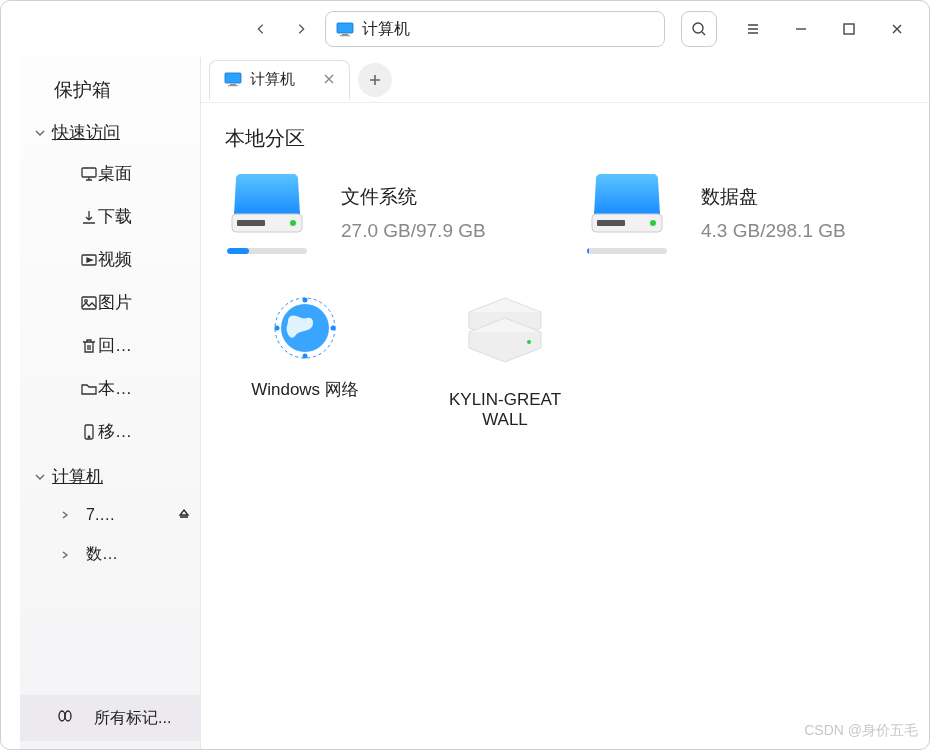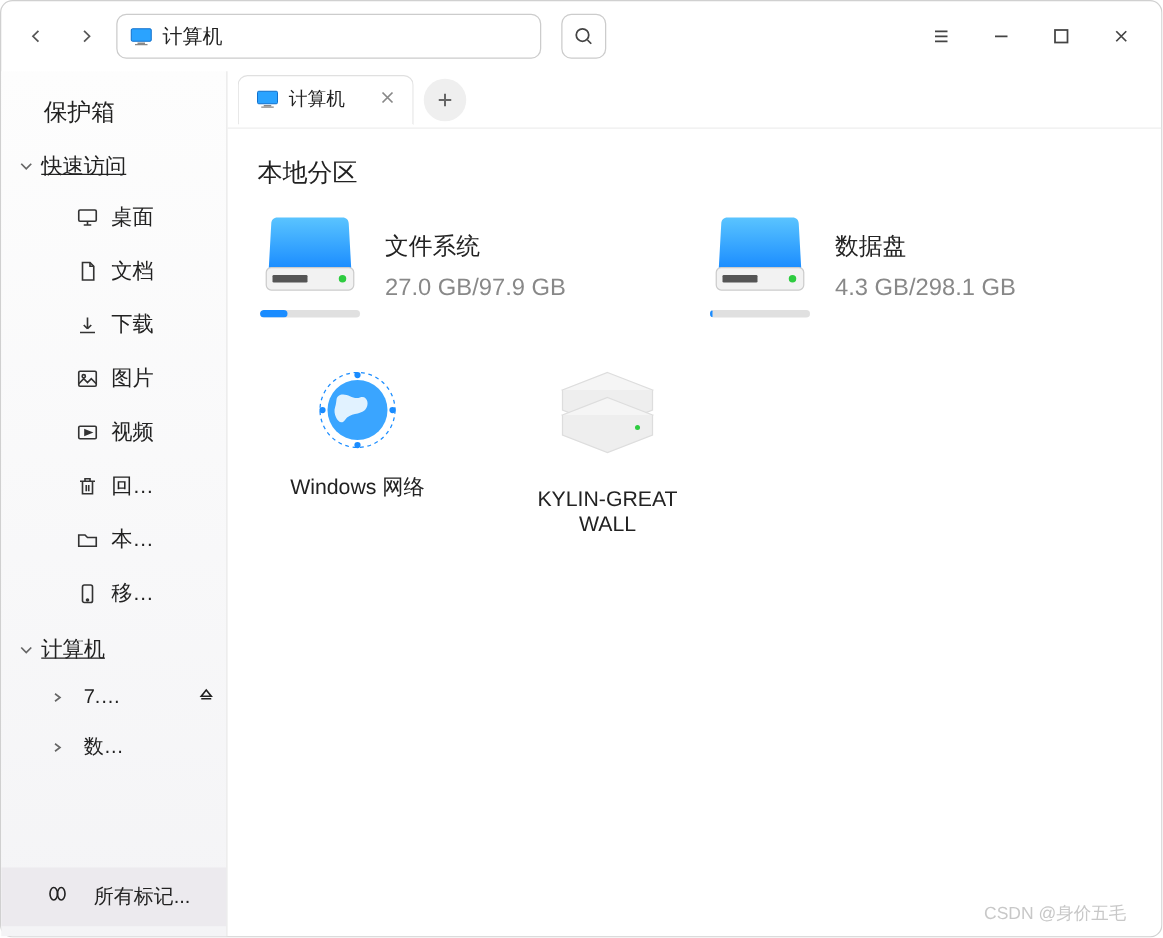--- a/index.html
+++ b/index.html
@@ -1,59 +1,59 @@
 <!DOCTYPE html>
 <html><head>
 <meta charset="utf-8">
 <style>
 * { box-sizing: border-box; margin: 0; padding: 0; }
 body { font-family: "Microsoft YaHei", "PingFang SC", sans-serif; font-size: 15px; color: #222; background: #fff; width: 930px; height: 750px; overflow: hidden; }
-.window { display: flex; flex-direction: column; height: 100%; border: 1px solid #d0d0d0; border-radius: 10px; }
+.window { display: flex; flex-direction: column; height: 100%; border: 1px solid #d0d0d0; border-radius: 10px; align-items: flex-end; }
 .titlebar { display: flex; align-items: center; height: 56px; padding: 0 12px; gap: 8px; }
 .nav-btn { width: 32px; height: 32px; display: flex; align-items: center; justify-content: center; color: #555; border-radius: 6px; }
 .nav-btn svg { width: 14px; height: 14px; }
 .addressbar { flex: 0 0 340px; height: 36px; border: 1px solid #ccc; border-radius: 8px; display: flex; align-items: center; padding: 0 10px; gap: 8px; background: #fff; }
 .addressbar .addr-text { font-size: 16px; }
 .search-btn { width: 36px; height: 36px; display: flex; align-items: center; justify-content: center; border: 1px solid #ccc; border-radius: 8px; margin-left: 8px; }
 .spacer { flex: 1; }
 .win-btn { width: 40px; height: 32px; display: flex; align-items: center; justify-content: center; color: #444; }
 .win-btn svg { width: 14px; height: 14px; }
 .menu-icon svg { width: 16px; height: 16px; }
 .body { display: flex; flex: 1; min-height: 0; }
 .sidebar { width: 180px; background: linear-gradient(#fdfdfd,#f4f4f6); padding: 10px 0 8px 0; overflow: hidden; display: flex; flex-direction: column; }
 .side-group { margin-bottom: 4px; }
 .side-header { display: flex; align-items: center; gap: 6px; padding: 8px 14px; font-size: 17px; color: #222; text-decoration: underline; }
 .side-header .chev { width: 12px; color: #666; }
-.side-item { display: flex; align-items: center; gap: 10px; padding: 10px 10px 10px 60px; font-size: 17px; color: #222; position: relative; }
+.side-item { display: flex; align-items: center; padding: 10px 10px 10px 60px; font-size: 17px; color: #222; position: relative; }
 .side-item .icon { width: 18px; height: 18px; display: flex; align-items: center; justify-content: center; color: #333; flex-shrink: 0; }
 .side-item .txt { white-space: nowrap; overflow: hidden; text-overflow: ellipsis; }
 .side-sub { display: flex; align-items: center; gap: 8px; padding: 10px 10px 10px 40px; font-size: 16px; color: #222; }
 .side-sub .chev-r { width: 10px; color: #666; }
 .side-bottom { margin-top: auto; padding: 12px 10px 12px 36px; display: flex; align-items: center; gap: 20px; background: #eceaee; font-size: 16px; }
 .side-static { padding: 10px 10px 10px 34px; font-size: 19px; }
 .main { flex: 1; display: flex; flex-direction: column; border-left: 1px solid #e8e8e8; min-width: 0; }
 .tabs { display: flex; align-items: center; height: 46px; padding: 0 8px; border-bottom: 1px solid #eee; gap: 2px; }
 .tab { display: flex; align-items: center; gap: 8px; padding: 0 14px; height: 40px; border-radius: 8px 8px 0 0; position: relative; }
 .tab.active { background: #fff; border: 1px solid #e0e0e0; border-bottom-color: #fff; }
 .tab .tab-close { margin-left: 20px; color: #888; }
 .tab-add { width: 34px; height: 34px; border-radius: 50%; background: #efefef; display: flex; align-items: center; justify-content: center; color: #666; margin-left: 6px; }
 .content { flex: 1; overflow: auto; padding: 14px 24px 24px 24px; }
 .section-title { font-size: 20px; margin: 8px 0 18px 0; }
 .drive-grid { display: flex; flex-wrap: wrap; gap: 24px 40px; margin-bottom: 36px; }
-.drive { display: flex; gap: 18px; width: 320px; }
+.drive { display: flex; gap: 32px; width: 320px; }
 .drive-iconcol { width: 84px; display: flex; flex-direction: column; align-items: center; gap: 10px; }
 .drive-info { display: flex; flex-direction: column; gap: 10px; padding-top: 14px; }
 .drive-name { font-size: 19px; }
 .drive-usage { font-size: 19px; color: #888; }
 .usage-bar { width: 80px; height: 6px; background: #e0e0e0; border-radius: 3px; overflow: hidden; }
 .usage-fill { height: 100%; background: #1a8cff; border-radius: 3px; }
 .network-grid { display: flex; gap: 40px; }
 .network-item { width: 160px; display: flex; flex-direction: column; align-items: center; gap: 12px; text-align: center; }
 .network-item .label { font-size: 17px; }
-.watermark { position: absolute; right: 29px; bottom: 10px; color: #c8c8c8; font-size: 14px; }
+.watermark { position: absolute; right: 12px; bottom: 10px; color: #c8c8c8; font-size: 14px; }
 .monitor-icon { width: 18px; height: 15px; }
 .drive-svg { width: 76px; height: 68px; }
 .usb-svg { width: 70px; height: 64px; }
 .server-svg { width: 88px; height: 88px; }
 .globe-svg { width: 76px; height: 76px; }
 </style>
 </head>
 <body>
 
 <div class="window">
@@ -121,52 +121,43 @@
               <svg viewBox="0 0 18 18" fill="none" stroke="currentColor" stroke-width="1.3">
                 <rect x="2" y="3" width="14" height="9" rx="1"></rect>
                 <path d="M6 15h6M9 12v3"></path>
               </svg>
             </span>
             <span class="txt">桌面</span>
           </div>
         <div class="side-item">
             <span class="icon">
               <svg viewBox="0 0 18 18" fill="none" stroke="currentColor" stroke-width="1.3">
-                <path d="M5 2h6l3 3v11H5z"></path>
-                <path d="M11 2v3h3"></path>
-              </svg>
-            </span>
-            <span class="txt">文档</span>
-          </div>
-        <div class="side-item">
-            <span class="icon">
-              <svg viewBox="0 0 18 18" fill="none" stroke="currentColor" stroke-width="1.3">
                 <path d="M9 3v9m0 0l-3-3m3 3l3-3M3 15h12"></path>
               </svg>
             </span>
             <span class="txt">下载</span>
+          </div>
+        <div class="side-item">
+            <span class="icon">
+              <svg viewBox="0 0 18 18" fill="none" stroke="currentColor" stroke-width="1.3">
+                <rect x="2" y="4" width="14" height="10" rx="1"></rect>
+                <path d="M7 7l5 2-5 2z" fill="currentColor"></path>
+              </svg>
+            </span>
+            <span class="txt">视频</span>
           </div>
         <div class="side-item">
             <span class="icon">
               <svg viewBox="0 0 18 18" fill="none" stroke="currentColor" stroke-width="1.3">
                 <rect x="2" y="3" width="14" height="12" rx="1"></rect>
                 <circle cx="6" cy="7" r="1.3"></circle>
                 <path d="M2 13l4-4 3 3 3-3 4 4"></path>
               </svg>
             </span>
             <span class="txt">图片</span>
-          </div>
-        <div class="side-item">
-            <span class="icon">
-              <svg viewBox="0 0 18 18" fill="none" stroke="currentColor" stroke-width="1.3">
-                <rect x="2" y="4" width="14" height="10" rx="1"></rect>
-                <path d="M7 7l5 2-5 2z" fill="currentColor"></path>
-              </svg>
-            </span>
-            <span class="txt">视频</span>
           </div>
         <div class="side-item">
             <span class="icon">
               <svg viewBox="0 0 18 18" fill="none" stroke="currentColor" stroke-width="1.3">
                 <path d="M3 5h12M5 5v10h8V5M7 5V3h4v2M8 8v5M10 8v5"></path>
               </svg>
             </span>
             <span class="txt">回…</span>
           </div>
         <div class="side-item">

